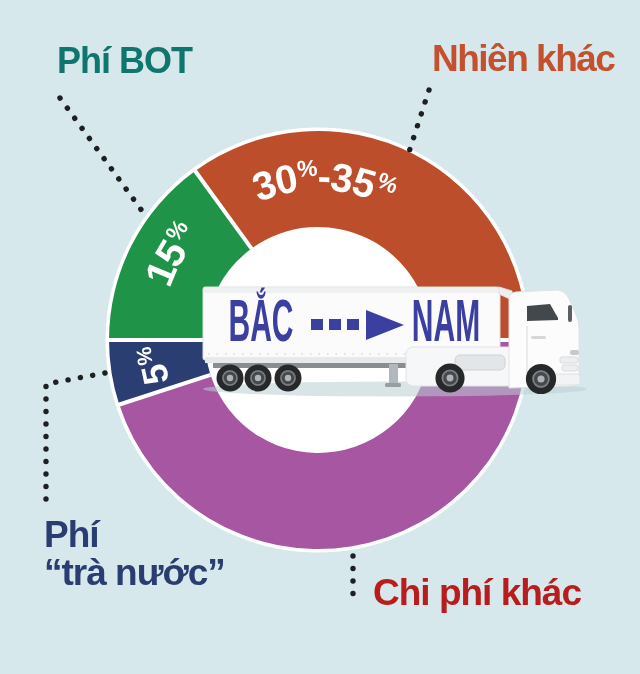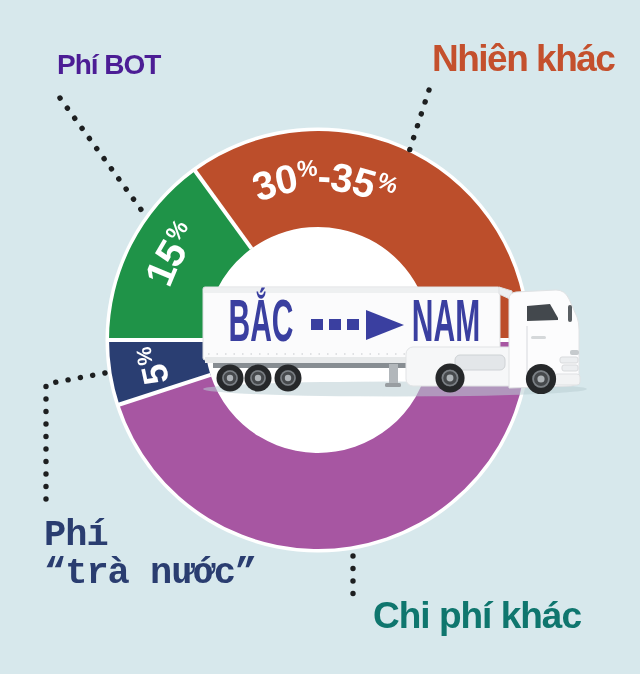--- a/index.html
+++ b/index.html
@@ -1,23 +1,23 @@
 <!DOCTYPE html>
 <html><head>
 <meta charset="utf-8">
 <style>
   html,body{margin:0;padding:0;background:#d7e8ec;}
   .stage{position:relative;width:640px;height:674px;overflow:hidden;background:#d7e8ec;
          font-family:"Liberation Sans","DejaVu Sans",sans-serif;}
   .stage svg{position:absolute;left:0;top:0;}
   .callout{position:absolute;font-weight:bold;white-space:nowrap;line-height:1.0;}
-  .callout-phi-bot{left:57px;top:51px;font-size:28px;letter-spacing:-1px;color:#4c1d95;}
+  .callout-phi-bot{left:57px;top:43px;font-size:36px;letter-spacing:-1px;color:#0f766e;}
   .callout-nhien-lieu{left:432px;top:40px;font-size:37px;letter-spacing:-1.5px;color:#c4502d;}
-  .callout-phi-tra-nuoc{left:44px;top:516px;font-size:37px;line-height:38px;letter-spacing:-1px;color:#2a3d70;font-family:Liberation Mono, monospace;}
-  .callout-chi-phi-khac{left:373px;top:574px;font-size:37px;letter-spacing:-1px;color:#0f766e;margin-top:23px;}
+  .callout-phi-tra-nuoc{left:44px;top:516px;font-size:37px;line-height:38px;letter-spacing:-1px;color:#2a3d70;}
+  .callout-chi-phi-khac{left:373px;top:574px;font-size:37px;letter-spacing:-1px;color:#b91c1c;}
 </style>
 </head>
 <body>
 
 <div class="stage">
 
   <svg width="640" height="674" viewBox="0 0 640 674">
     <defs>
       <g id="wheel">
         <circle r="13.5" fill="#26282a"></circle>

